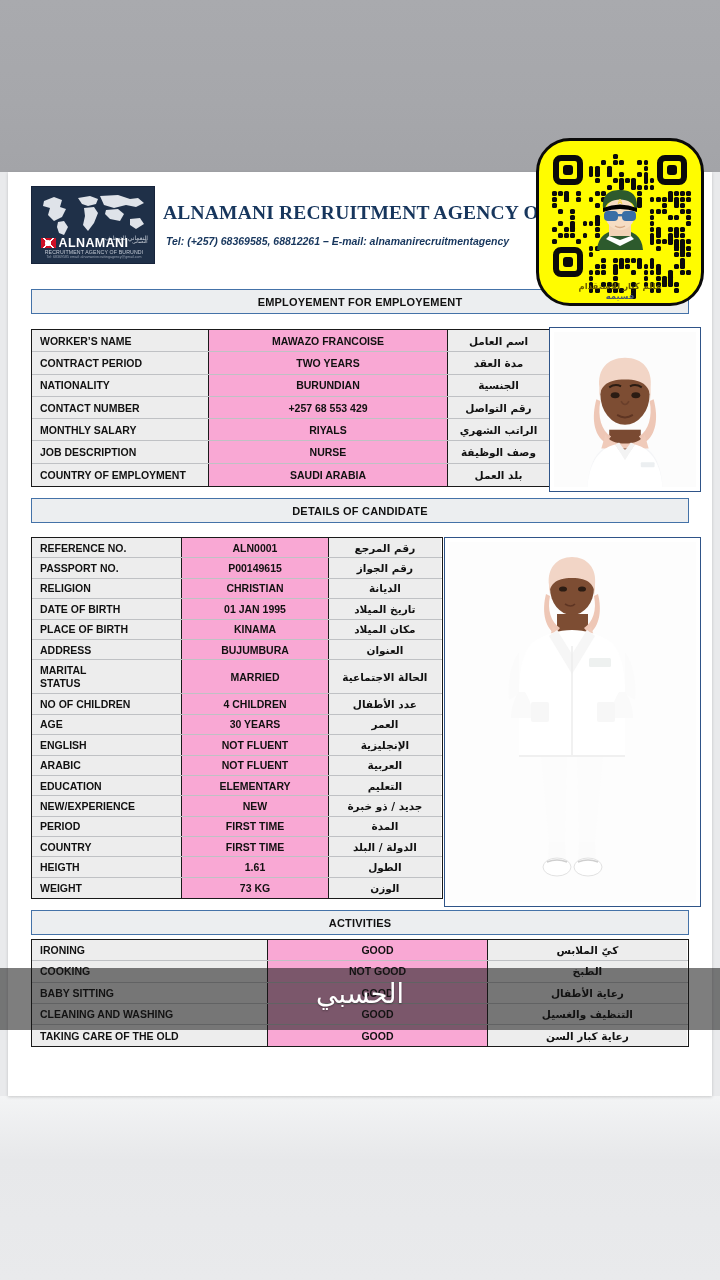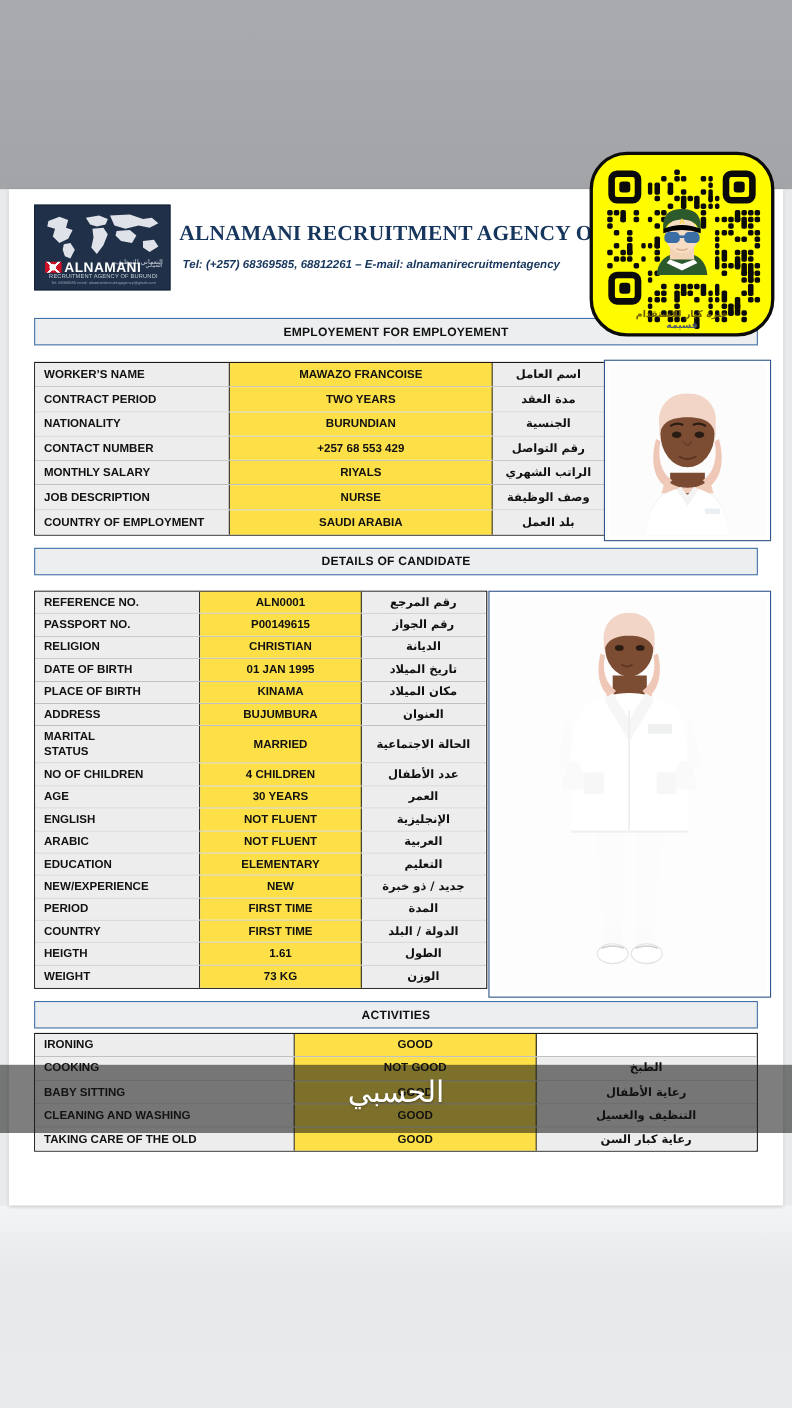--- a/index.html
+++ b/index.html
@@ -117,21 +117,21 @@
   }
   .row { display: flex; border-bottom: 1px solid #bfc1c4; }
   .row:last-child { border-bottom: none; }
   .c-lab {
     background: #ededed; color: #111;
     font-size: 10.5px; font-weight: bold;
     padding: 0 0 0 8px; display: flex; align-items: center;
     border-right: 1.6px solid #1a1a1a;
   }
   .c-val {
-    background: #fde047; color: #111;
+    background: #f9a8d4; color: #111;
     font-size: 10.5px; font-weight: bold;
     display: flex; align-items: center; justify-content: center;
     border-right: 1.6px solid #1a1a1a;
     text-align: center;
   }
   .c-ar {
     background: #ededed; color: #111;
     font-size: 10.5px; font-weight: bold;
     display: flex; align-items: center; justify-content: center;
     direction: rtl; text-align: center;
@@ -472,20 +472,21 @@
   </div>
 
   <div class="sec-bar" id="bar-activities" style="left:23px; top:738px; width:658px;">
     <span>ACTIVITIES</span>
   </div>
 
   <div class="tbl" id="tbl-activities">
       <div class="row">
         <div class="c-lab">IRONING</div>
         <div class="c-val">GOOD</div>
+        <div class="c-ar">كيّ الملابس</div>
       </div>
       <div class="row">
         <div class="c-lab">COOKING</div>
         <div class="c-val">NOT GOOD</div>
         <div class="c-ar">الطبخ</div>
       </div>
       <div class="row">
         <div class="c-lab">BABY SITTING</div>
         <div class="c-val">GOOD</div>
         <div class="c-ar">رعاية الأطفال</div>
@@ -685,19 +686,19 @@
 6"></path>
       <text x="31" y="16" font-size="7" fill="#f5d547" text-anchor="middle" font-family="Liberation Sans, sans-serif" font-weight="bold">A</text>
       <rect x="15" y="23" width="14" height="10" rx="4" fill="#3a6ea5"></rect>
       <rect x="33" y="23" width="14" height="10" rx="4" fill="#3a6ea5"></rect>
       <rect x="28" y="26" width="6" height="2.4" fill="#3a6ea5"></rect>
       <path d="M26 38 q5 3 10 0" stroke="#d8ab86" stroke-width="1.4" fill="none"></path>
       <path d="M20 48 l11 4 l11 -4 l3 3 l-14 7 l-14 -7 Z" fill="#ffffff"></path>
     </svg>
   </div>
   <div class="qr-caption">
-    <div>خبرة كبار للاستقدام</div>
+    <div>عالم كبار للاستقدام</div>
     <div class="l2">قسيمه</div>
   </div>
 </div>
 
 <div id="overlay-band"></div>
 <div id="watermark">الحسبي</div>
 
 </body></html>

